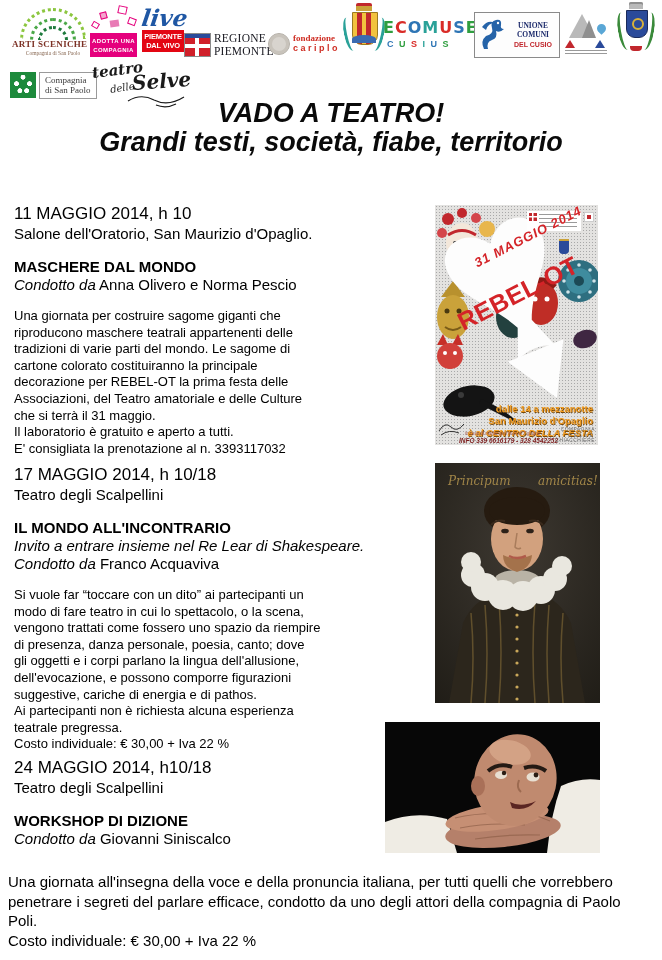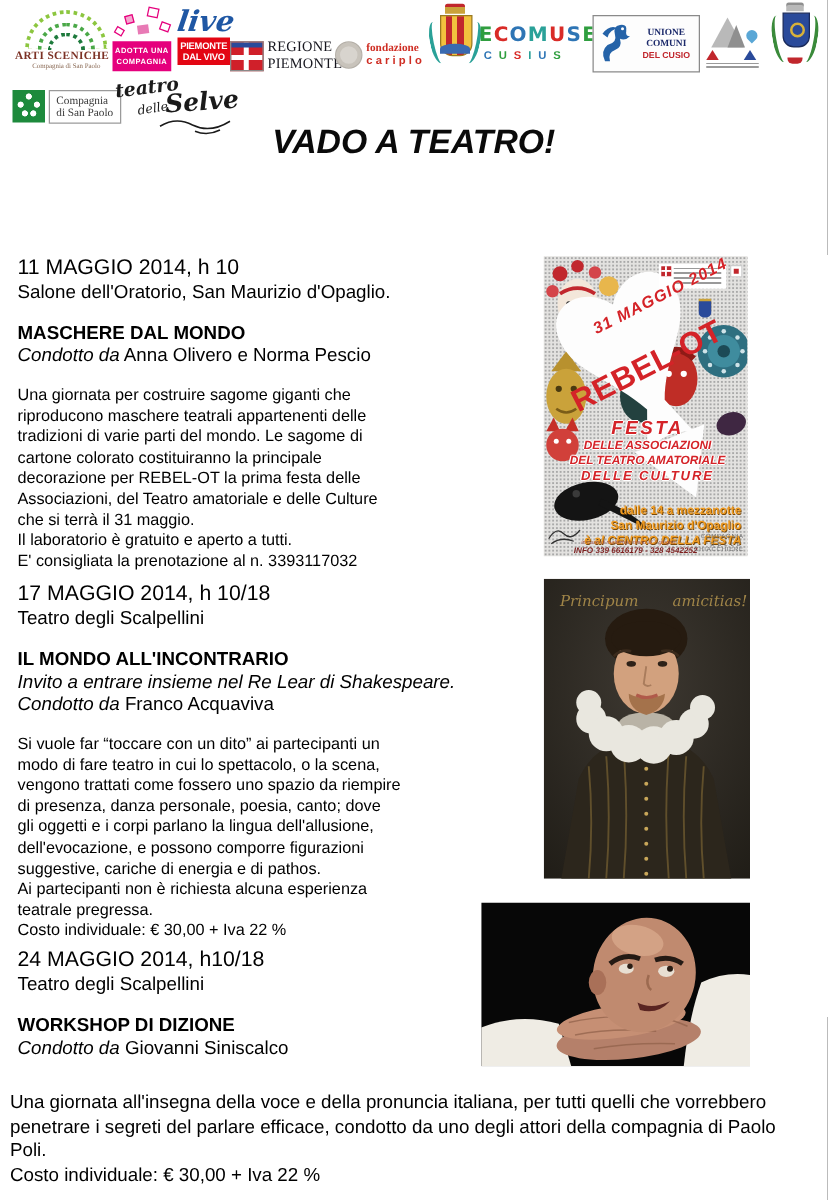--- a/index.html
+++ b/index.html
@@ -284,20 +284,21 @@
       <span class="sv sv-delle">delle</span>
       <span class="sv sv-selve">Selve</span>
       <svg width="60" height="18" viewBox="0 0 60 18" style="position:absolute;left:40px;top:34px">
         <path d="M2 10 Q15 2 28 9 Q42 16 58 6 M30 14 Q40 18 50 13" stroke="#1a1a1a" stroke-width="1.2" fill="none"></path>
       </svg>
     </div>
   </header>
 
   <div class="title-block">
     <div class="tl1">VADO A TEATRO!</div>
+    <div class="tl2">Grandi testi, società, fiabe, territorio</div>
   </div>
 
   <section class="event e1">
     <div class="ev-date">11 MAGGIO 2014, h 10</div>
     <div class="ev-venue">Salone dell'Oratorio, San Maurizio d'Opaglio.</div>
     <div class="ev-title">MASCHERE DAL MONDO</div>
     <div class="ev-cond"><span class="it">Condotto da</span><span> Anna Olivero e Norma Pescio</span></div>
     <div class="ev-body">Una giornata per costruire sagome giganti che
 riproducono maschere teatrali appartenenti delle
 tradizioni di varie parti del mondo. Le sagome di
@@ -413,26 +414,20 @@
       <i class="pm-lines"></i>
     </div>
     <div class="p-minisq">
         <i></i>
       </div>
     <i class="p-crest abs"></i>
 
     <div class="p-date">31 MAGGIO 2014</div>
     <div class="p-title">REBEL-OT</div>
 
-    <div class="p-festa">
-      <div class="pf0">FESTA</div>
-      <div class="pf1">DELLE ASSOCIAZIONI</div>
-      <div class="pf2">DEL TEATRO AMATORIALE</div>
-      <div class="pf3">DELLE CULTURE</div>
-    </div>
 
     <div class="p-when">
       <div>dalle 14 a mezzanotte</div>
       <div>San Maurizio d'Opaglio</div>
       <div class="pw2">è al CENTRO DELLA FESTA</div>
     </div>
 
     <svg class="p-sign" viewBox="0 0 30 22">
       <path d="M2 14 Q8 4 14 10 Q20 16 27 7 M4 18 Q12 12 22 16" stroke="#333" stroke-width="1" fill="none"></path>
     </svg>

